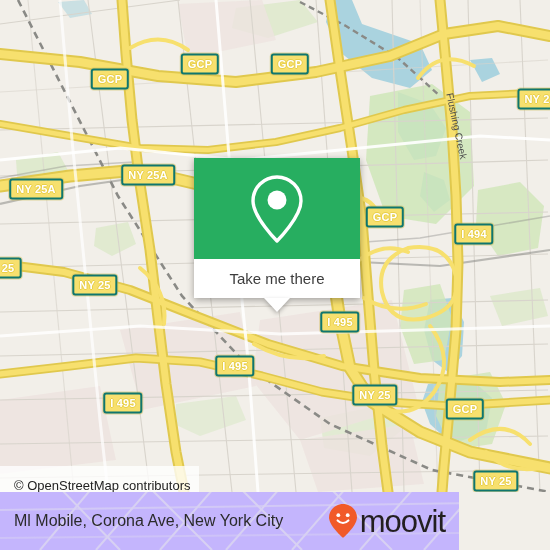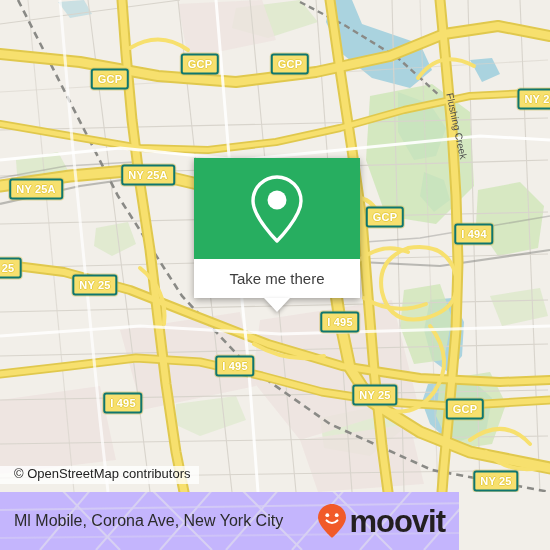--- a/index.html
+++ b/index.html
@@ -95,21 +95,21 @@
   }
 
   
   #attribution {
     position: absolute;
     left: 0;
     top: 466px;
     background: rgba(255,255,255,.78);
     font-size: 13px;
     color: #222222;
-    padding: 0 8px 3px 14px;
+    padding: 12px 8px 3px 14px;
     white-space: nowrap;
   }
 
   
   #footer {
     position: absolute;
     left: 0;
     top: 492px;
     width: 459px;
     height: 58px;
@@ -135,21 +135,21 @@
     position: absolute;
     right: 14px;
     top: 50%;
     transform: translateY(-50%);
     display: flex;
     align-items: center;
     gap: 2px;
   }
   #brand-name {
     font-size: 31px;
-    font-weight: bold;
+    font-weight: normal;
     color: #231f20;
     letter-spacing: -1px;
     line-height: 31px;
   }
 </style>
 </head>
 <body>
 
 <div id="app">
 

